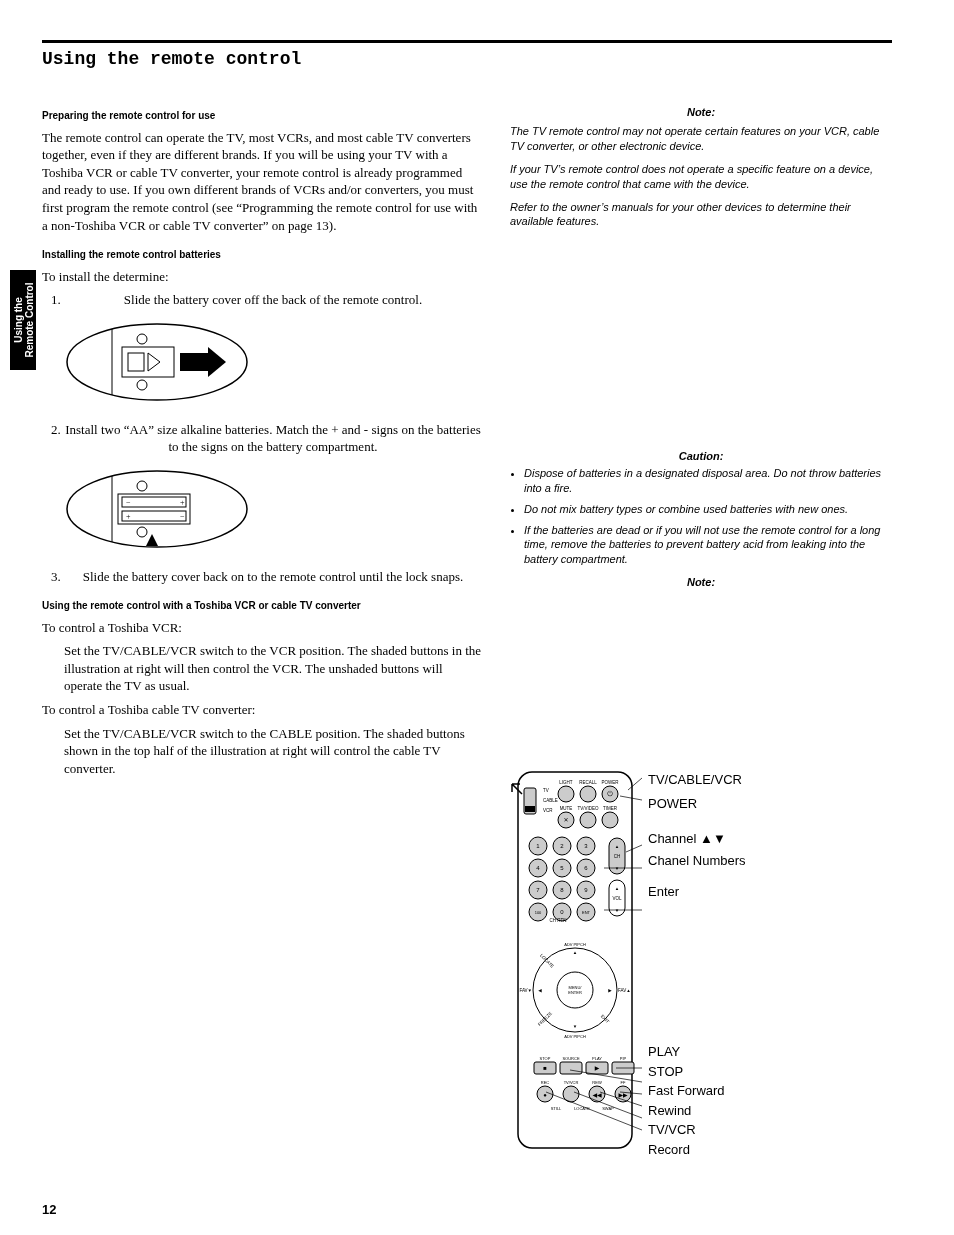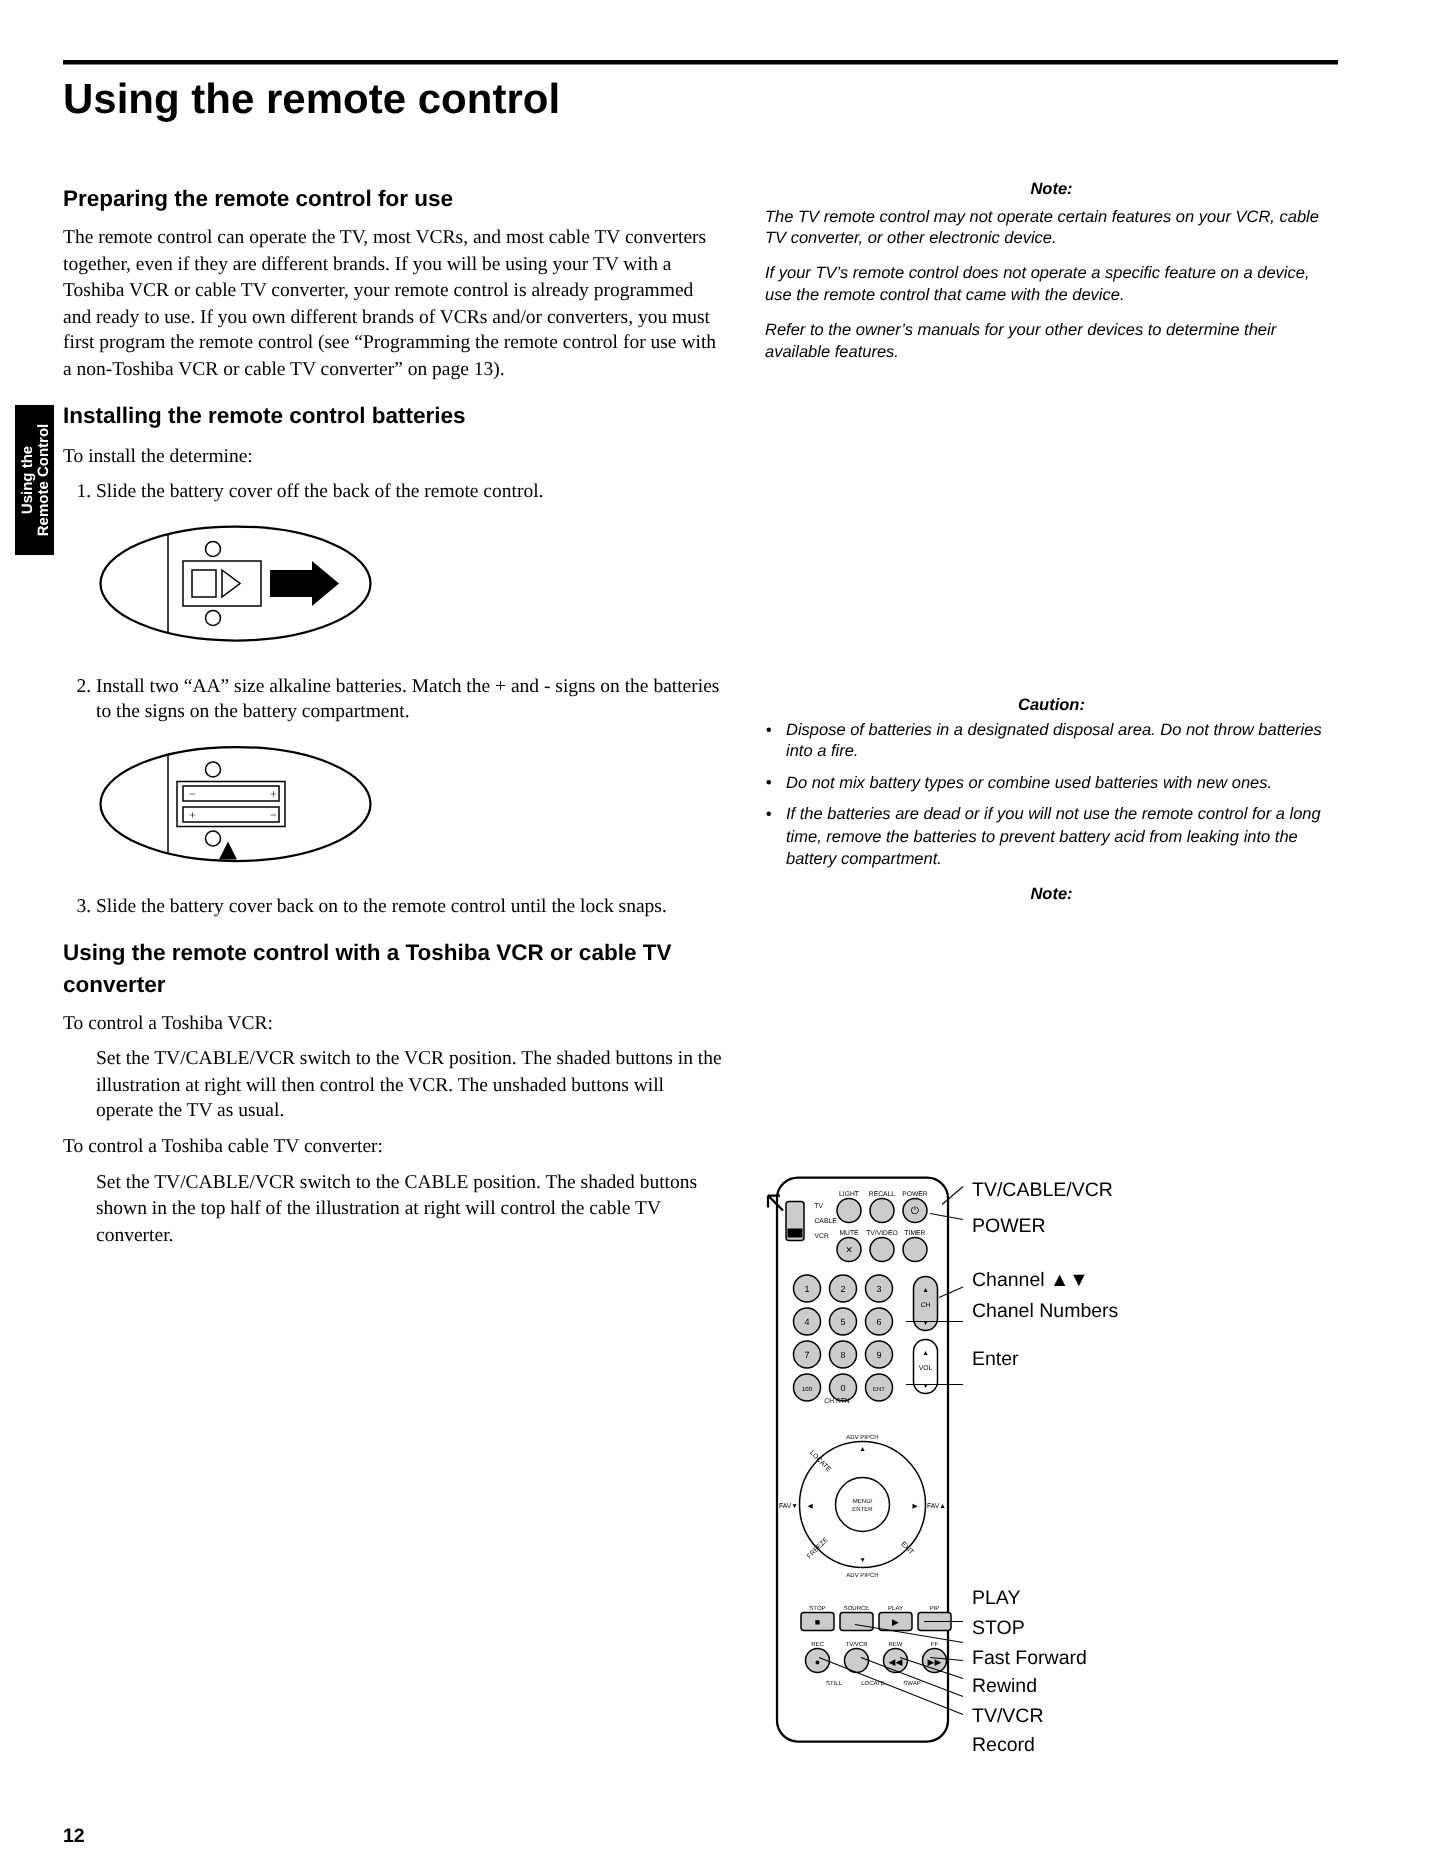--- a/index.html
+++ b/index.html
@@ -14,29 +14,29 @@
   .page {
     width: 850px;
     margin: 0 auto;
     position: relative;
   }
   .hrule {
     border-top: 3px solid #000;
     margin-bottom: 4px;
   }
   h1 {
-    font-family: Liberation Sans, sans-serif;
+    font-family: Liberation Mono, monospace;
     font-weight: 900;
-    font-size: 28px;
+    font-size: 18px;
     margin: 0 0 24px 0;
   }
   h2 {
     font-family: Arial, Helvetica, sans-serif;
     font-weight: 900;
-    font-size: 15px;
+    font-size: 10px;
     margin: 14px 0 6px 0;
   }
   .columns {
     display: flex;
     gap: 28px;
   }
   .main {
     flex: 0 0 440px;
   }
   .side {
@@ -49,21 +49,21 @@
   .side .label {
     font-weight: bold;
     font-style: italic;
     margin-top: 8px;
     text-align: center;
   }
   .side p { margin: 4px 0 8px 0; font-style: italic; }
   .side ul { margin: 2px 0 8px 14px; padding: 0; }
   .side li { margin-bottom: 6px; }
   p { margin: 6px 0; }
-  ol { margin: 4px 0 4px 22px; padding: 0; }
+  ol { margin: 4px 0 4px 22px; padding: 0; text-align: center; }
   ol li { margin-bottom: 8px; }
   .indent { margin-left: 22px; }
   .sidetab {
     position: absolute;
     left: -32px;
     top: 330px;
     width: 100px;
     height: 26px;
     background: #000;
     color: #fff;

